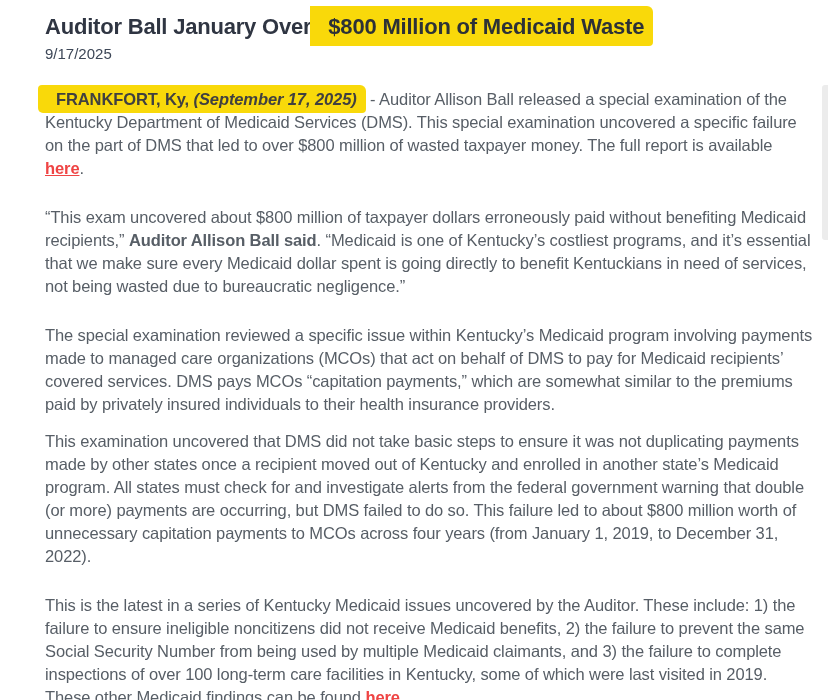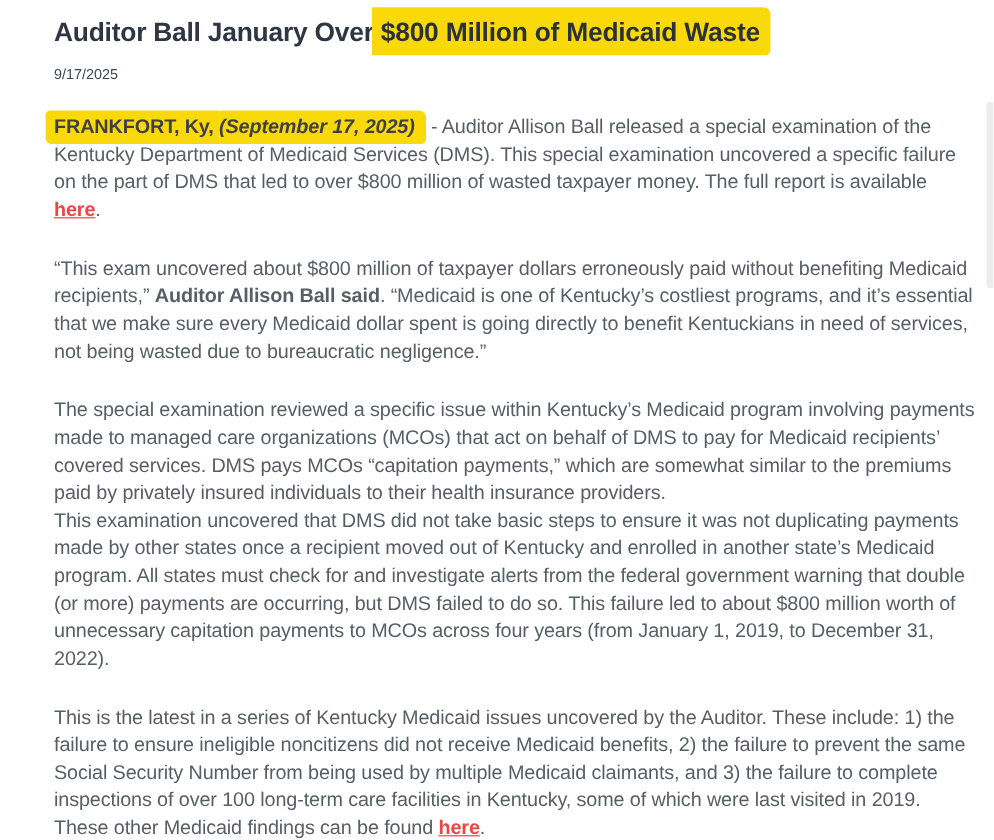--- a/index.html
+++ b/index.html
@@ -18,55 +18,55 @@
 
   .title {
     font-size: 22px;
     font-weight: 700;
     color: #2f3542;
     line-height: 30px;
     letter-spacing: -0.2px;
   }
 
   .date {
-    margin-top: 13px;
-    font-size: 12px;
+    margin-top: 3px;
+    font-size: 15px;
     color: #3d4757;
   }
 
   .para {
     margin-top: 26px;
     font-size: 16.5px;
     line-height: 23px;
     color: #575e66;
     letter-spacing: -0.1px;
   }
   .para.first { margin-top: 26px; }
-  .para.no-gap { margin-top: 0; }
+  .para.no-gap { margin-top: 14px; }
 
   .b { font-weight: 700; }
   .i { font-style: italic; }
 
   a.link {
     color: #ef4444;
     font-weight: 700;
     text-decoration: underline;
     cursor: pointer;
     text-align: center;
   }
 
   
   .hl {
     background-color: #f9d90a;
     padding-top: 5px;
     padding-bottom: 5px;
   }
   .hl.b { color: #404040; }
   .hl-start {
-    padding-left: 7px;
+    padding-left: 18px;
     margin-left: -7px;
     border-radius: 4px 0 0 5px;
   }
   .hl-end {
     padding-right: 9px;
     border-radius: 0 6px 4px 0;
   }
   .title .hl {
     padding-top: 8px;
     padding-bottom: 7px;

